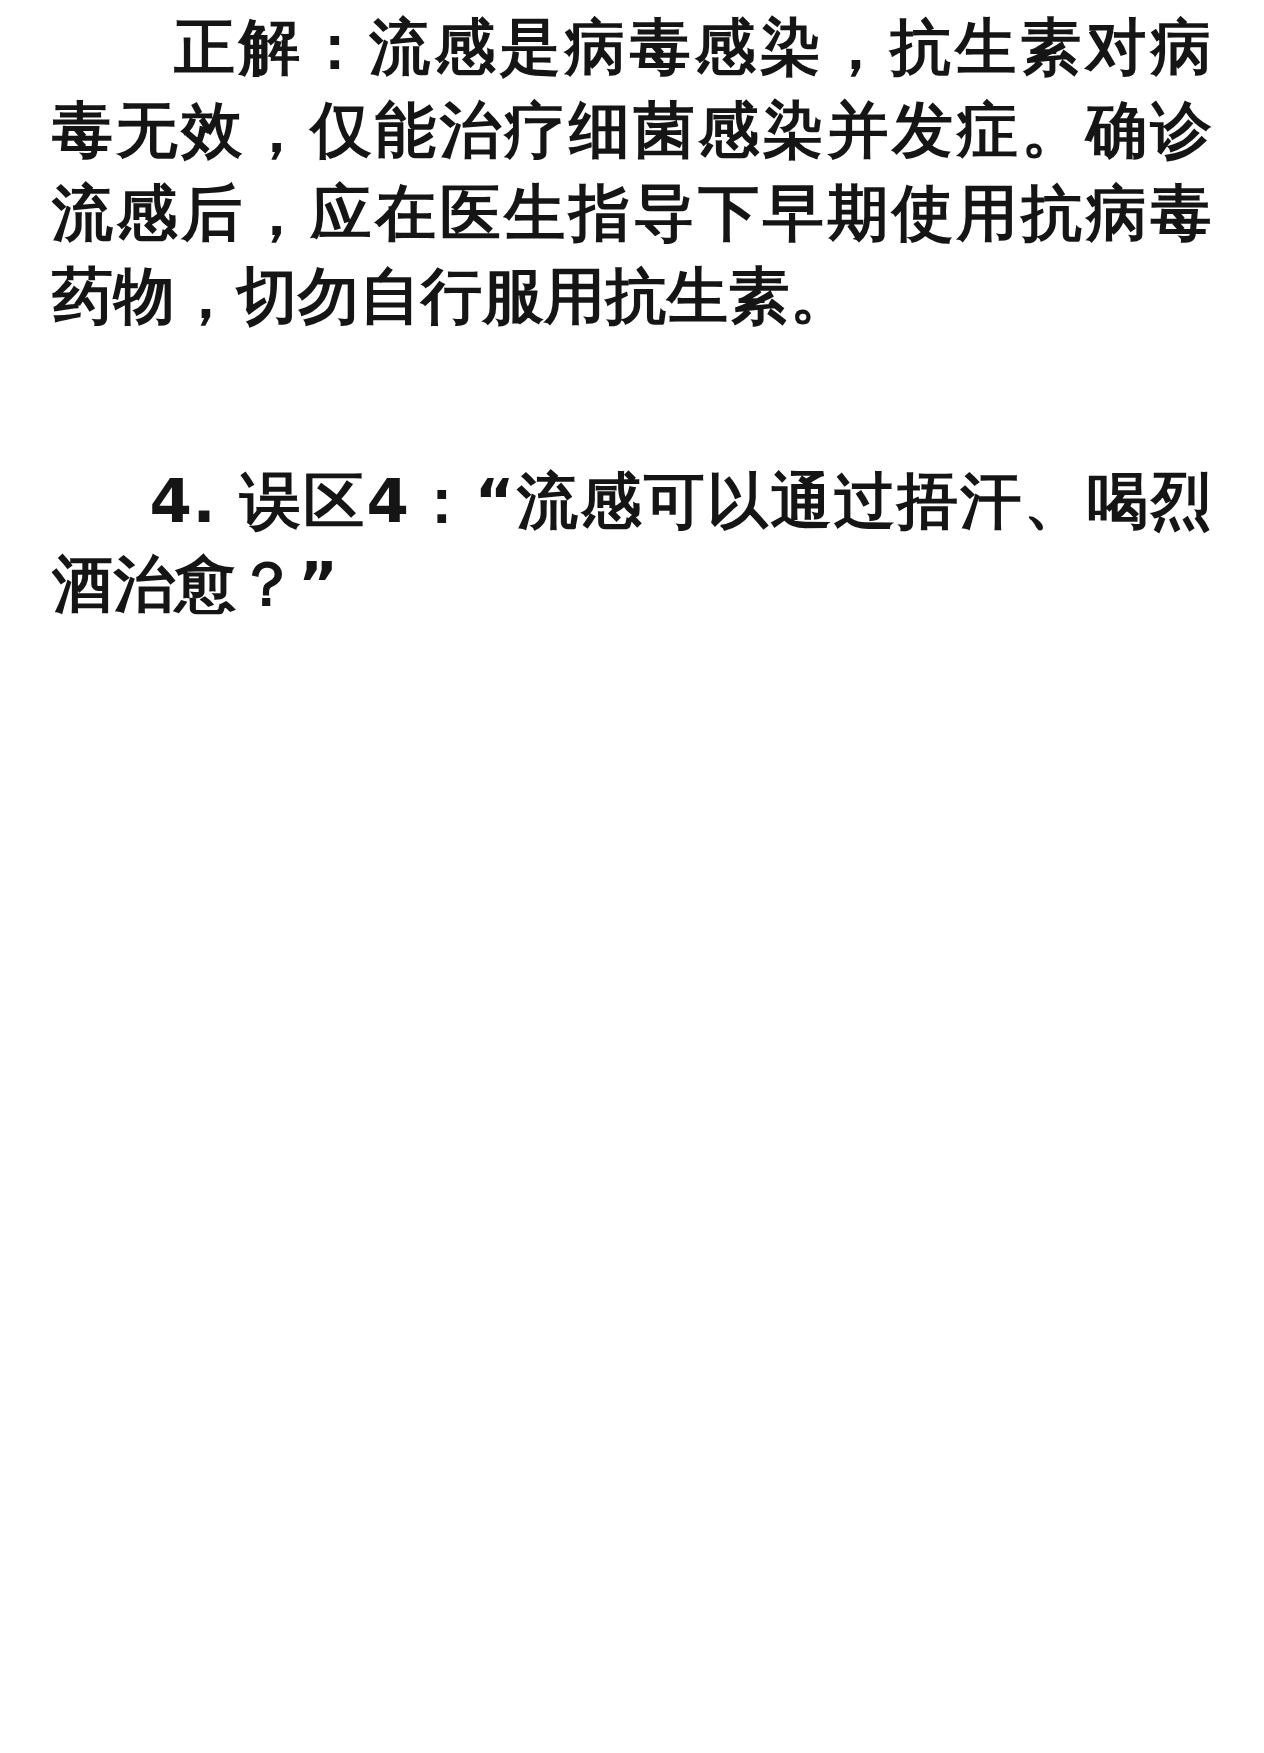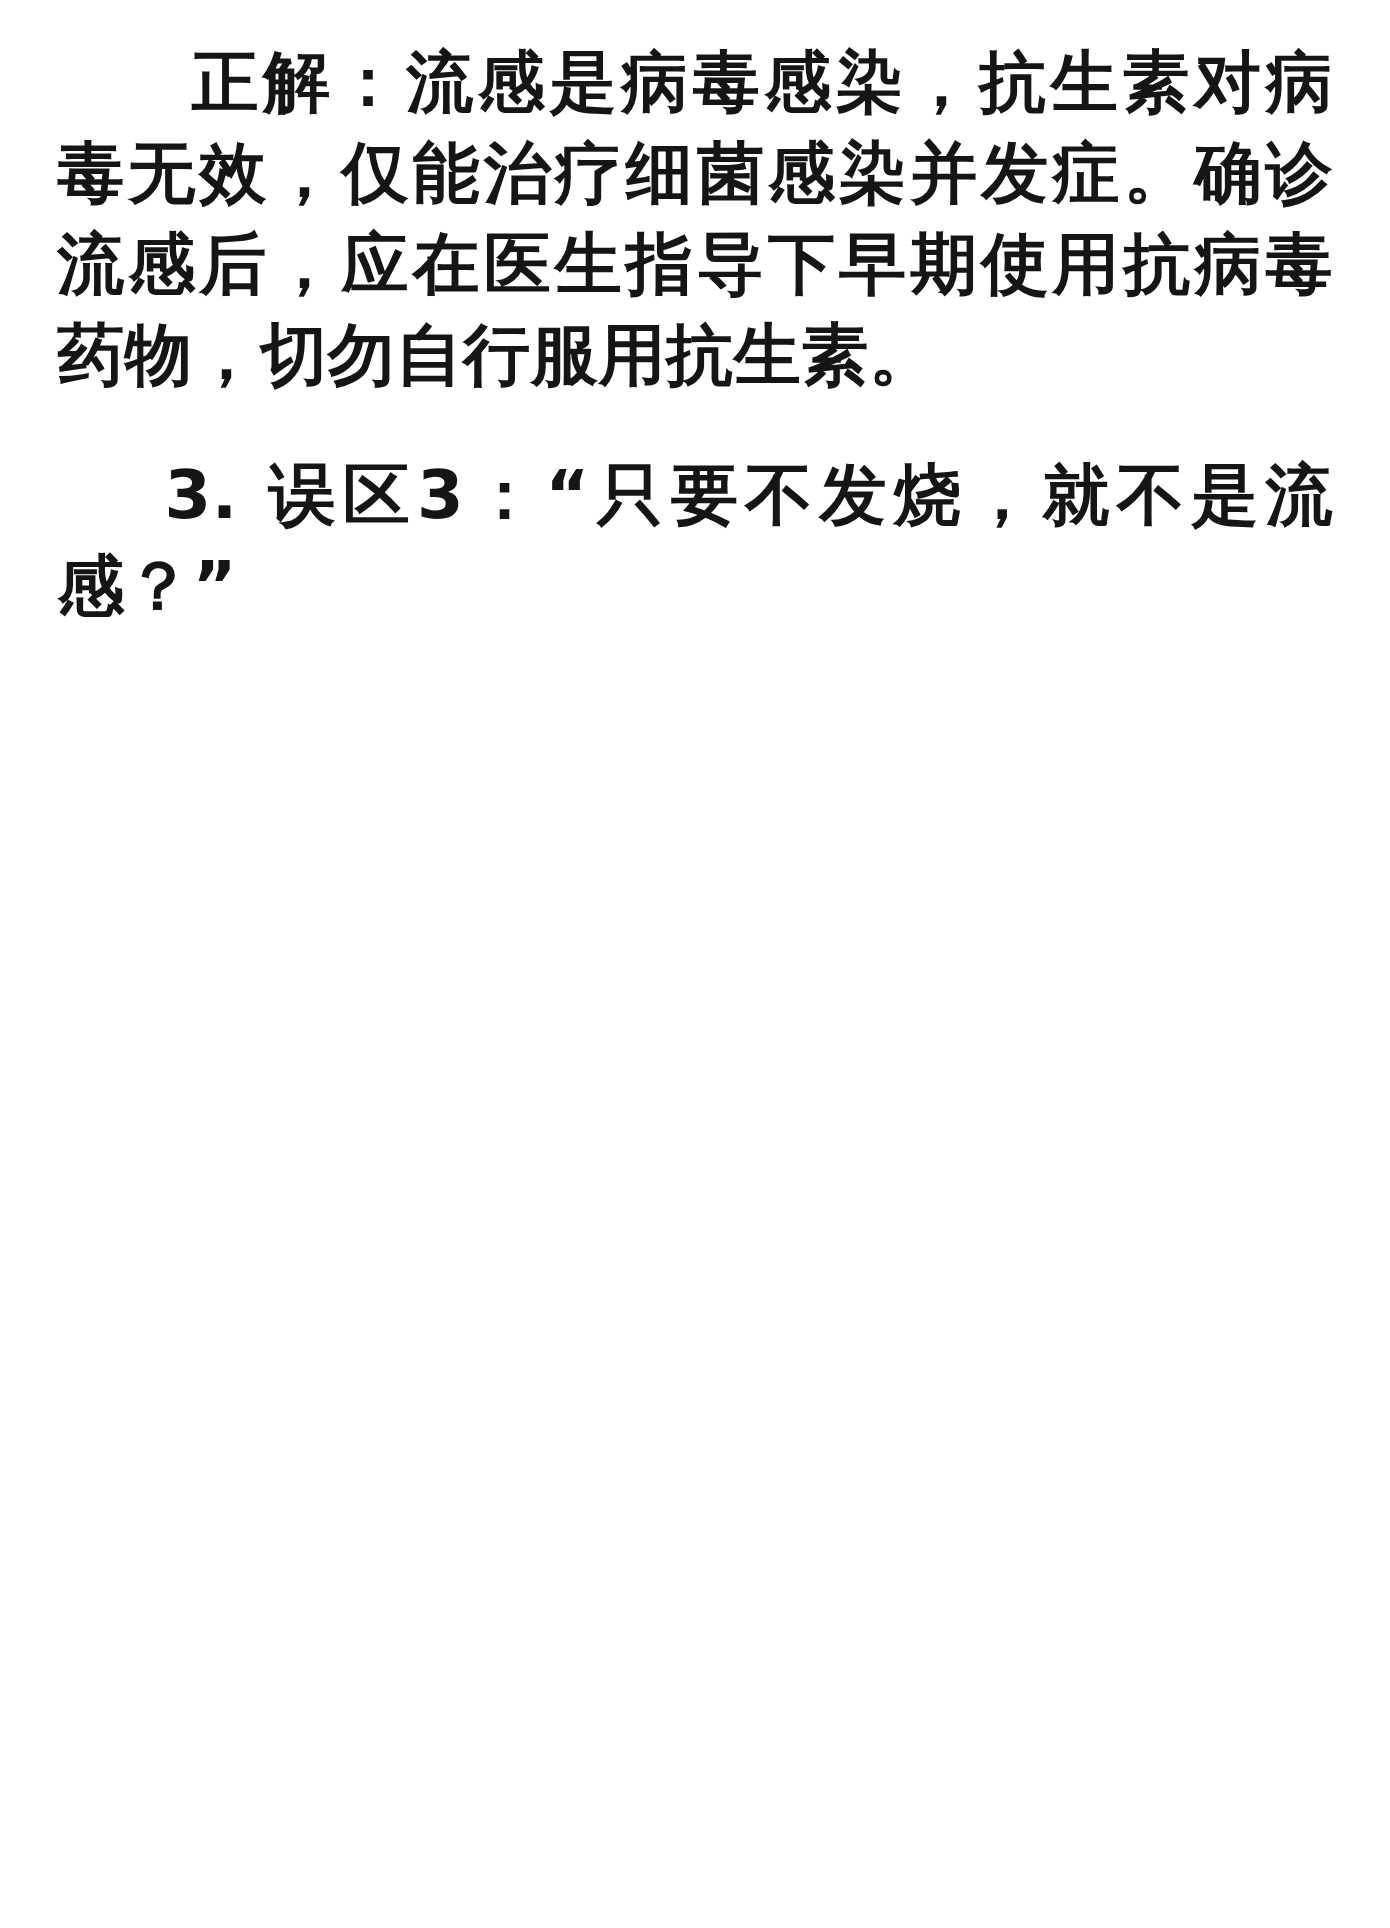--- a/index.html
+++ b/index.html
@@ -11,21 +11,21 @@
     width: 1264px;
     height: 1753px;
     font-family: "DejaVu Sans", "Liberation Sans", sans-serif;
     color: #1a1a1a;
     overflow: hidden;
   }
   .page {
     box-sizing: border-box;
     width: 1264px;
     height: 1753px;
-    padding: 34px 52px 0 52px;
+    padding: 6px 52px 0 52px;
     background: #ffffff;
   }
   .para {
     font-size: 61px;
     line-height: 1.36;
     letter-spacing: 0.5px;
     font-weight: 600;
     text-align: justify;
     text-justify: inter-ideograph;
     margin: 0;
@@ -43,24 +43,24 @@
 </style>
 </head>
 <body>
 
 <div class="page">
 
   <p class="para indent">正解：流感是病毒感染，抗生素对病毒无效，仅能治疗细菌感染并发症。确诊流感后，应在医生指导下早期使用抗病毒药物，切勿自行服用抗生素。</p>
 
   <div class="gap-lg"></div>
 
-  <p class="para indent-small">3. 误区3：“只要不发烧，就不是流感？”</p>
 
   <div class="gap-lg"></div>
 
 
   <div class="gap-md"></div>
 
+  <p class="para indent-small">4. 误区4：“流感可以通过捂汗、喝烈酒治愈？”</p>
 
   <div class="gap-md"></div>
 
 
 </div>
 
 </body></html>

